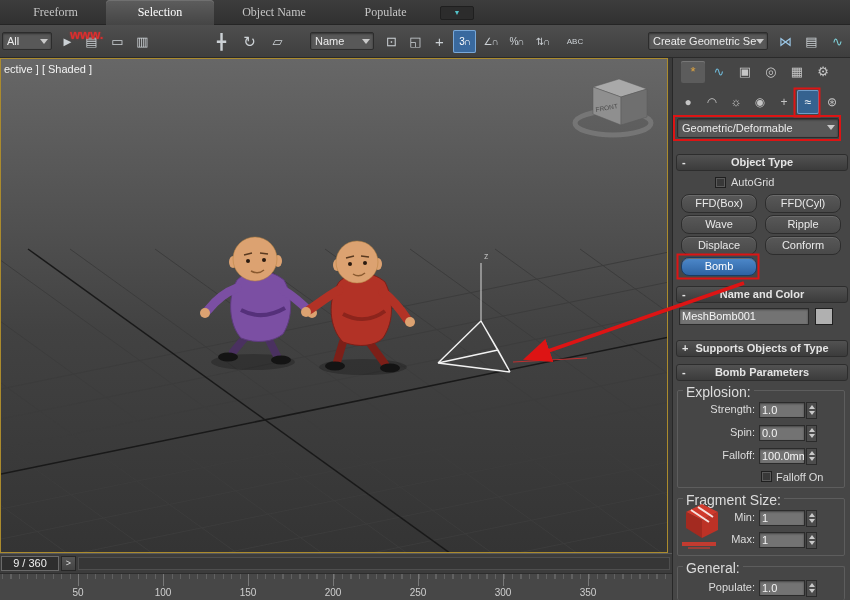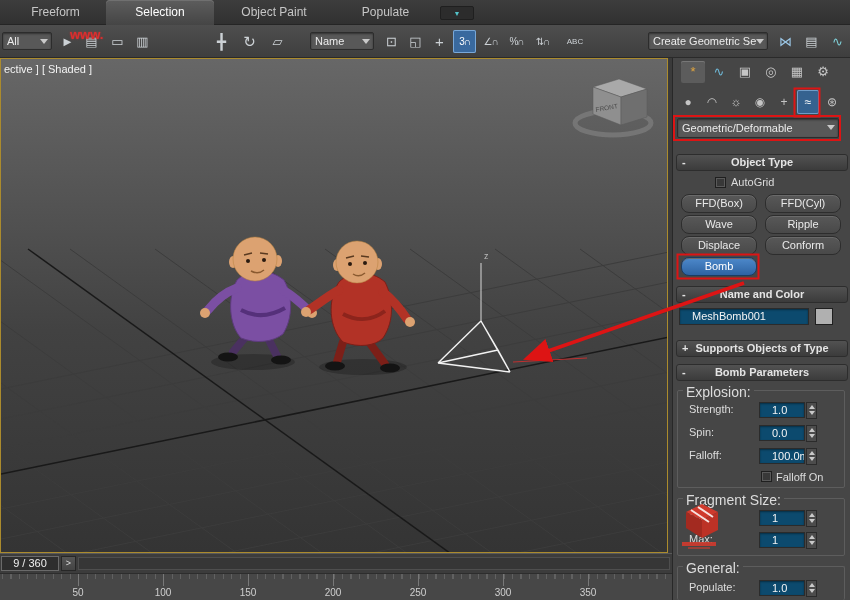--- a/index.html
+++ b/index.html
@@ -3,21 +3,21 @@
 <meta charset="utf-8">
 <style>
   * { margin:0; padding:0; box-sizing:border-box; }
   body { background:#222; }
   .app { position:relative; width:850px; height:600px; background:#3a3a3a;
          font-family:"Liberation Sans", sans-serif; font-size:11px; color:#ddd;
          overflow:hidden; }
 
   
   .ribbon { position:absolute; top:0; left:0; right:0; height:25px;
-            background:linear-gradient(#3d3d3d,#313131); border-bottom:1px solid #252525; }
+            background:linear-gradient(#3d3d3d,#313131); border-bottom:1px solid #252525;font-family:Liberation Serif, serif; }
   .rtab { position:absolute; top:0; height:25px; line-height:25px; text-align:center;
           color:#c6c6c6; font-size:12px; cursor:default; }
   .rtab.active { background:linear-gradient(#5d5d5d,#454545); color:#fff;
                  border-radius:4px 4px 0 0; box-shadow:inset 0 1px 0 #707070; }
   .rarrow { position:absolute; left:440px; top:6px; width:34px; height:14px;
             background:#2c2c2c; border:1px solid #1f1f1f; border-radius:2px;
             color:#53c3c9; font-size:7px; text-align:center; line-height:13px; }
 
   
   .toolbar { position:absolute; top:25px; left:0; right:0; height:33px;
@@ -56,31 +56,31 @@
   .roll { position:absolute; left:3px; width:172px; height:17px;
           background:linear-gradient(#525252,#3b3b3b); border:1px solid #2d2d2d;
           border-radius:3px; font-size:11px; font-weight:bold; color:#e4e4e4;
           text-align:center; line-height:15px; }
   .roll .rc { position:absolute; left:5px; font-weight:bold; }
   .cp-btn { position:absolute; width:76px; height:19px;
             background:linear-gradient(#585858,#494949); border:1px solid #2d2d2d;
             border-radius:8px; box-shadow:inset 0 1px 0 #6a6a6a;
             color:#e9e9e9; font-size:11px; text-align:center; line-height:17px; }
   .cp-btn.primary { background:linear-gradient(#4d89cb,#2e63a2); border-color:#1b3c62; color:#fff; }
-  .field { position:absolute; height:16px; background:#0c4a6e; border:1px solid #2b2b2b;
+  .field { position:absolute; height:16px; background:#737373; border:1px solid #2b2b2b;
            box-shadow:inset 0 1px 2px rgba(0,0,0,.4); color:#f4f4f4; font-size:11px;
-           line-height:14px; padding-left:12px; white-space:nowrap; overflow:hidden; }
+           line-height:14px; padding-left:2px; white-space:nowrap; overflow:hidden; }
   .spin { position:absolute; width:11px; height:17px; background:#4c4c4c;
           border:1px solid #2b2b2b; }
   .spin i { display:block; width:0; height:0; margin:2px auto 1px;
             border-left:3px solid transparent; border-right:3px solid transparent; }
   .spin .up { border-bottom:4px solid #c9c9c9; }
   .spin .dn { border-top:4px solid #c9c9c9; margin-top:2px; }
   .lbl { position:absolute; color:#dcdcdc; font-size:11px; }
-  .lbl.r { text-align:left; width:82px; left:16px; }
+  .lbl.r { text-align:right; width:82px; left:0; }
   .cb { position:absolute; width:11px; height:11px; background:#383838;
         border:1px solid #1f1f1f; box-shadow:inset 0 0 0 1px #5a5a5a; }
   .grp { position:absolute; left:4px; width:168px; border:1px solid #5d5d5d;
          border-radius:2px; }
   .grp .gt { position:absolute; top:-7px; left:5px; background:#464646; padding:0 3px;
              font-size:14px; color:#dcdcdc; }
   .swatch { position:absolute; width:18px; height:17px; background:#b0b0b0;
             border:1px solid #1f1f1f; }
 
   
@@ -109,21 +109,21 @@
              pointer-events:none; z-index:80; }
 </style>
 </head>
 <body>
 
 <div class="app">
 
   <div class="ribbon">
     <div class="rtab" style="left:8px;width:95px">Freeform</div>
     <div class="rtab active" style="left:106px;width:108px">Selection</div>
-    <div class="rtab" style="left:218px;width:112px">Object Paint</div>
+    <div class="rtab" style="left:218px;width:112px">Object Name</div>
     <div class="rtab" style="left:333px;width:105px">Populate</div>
     <div class="rarrow">▼</div>
   </div>
 
   <div class="toolbar">
     <div class="combo" style="left:2px;top:7px;width:50px">All</div>
     <div class="ticon" style="left:56px">►</div>
     <div class="ticon" style="left:80px">▤</div>
     <div class="ticon" style="left:106px">▭</div>
     <div class="ticon" style="left:131px">▥</div>

